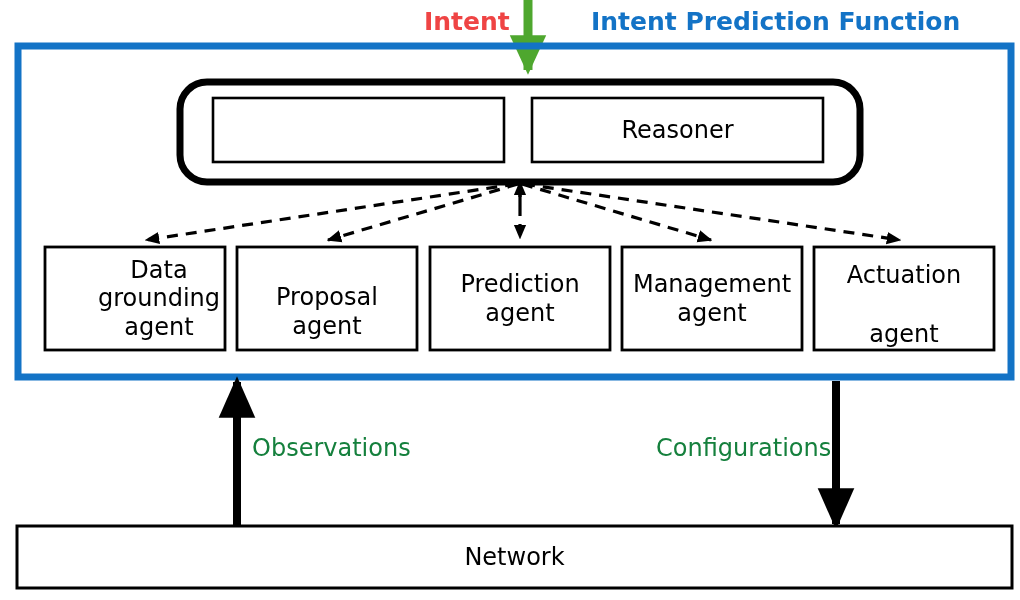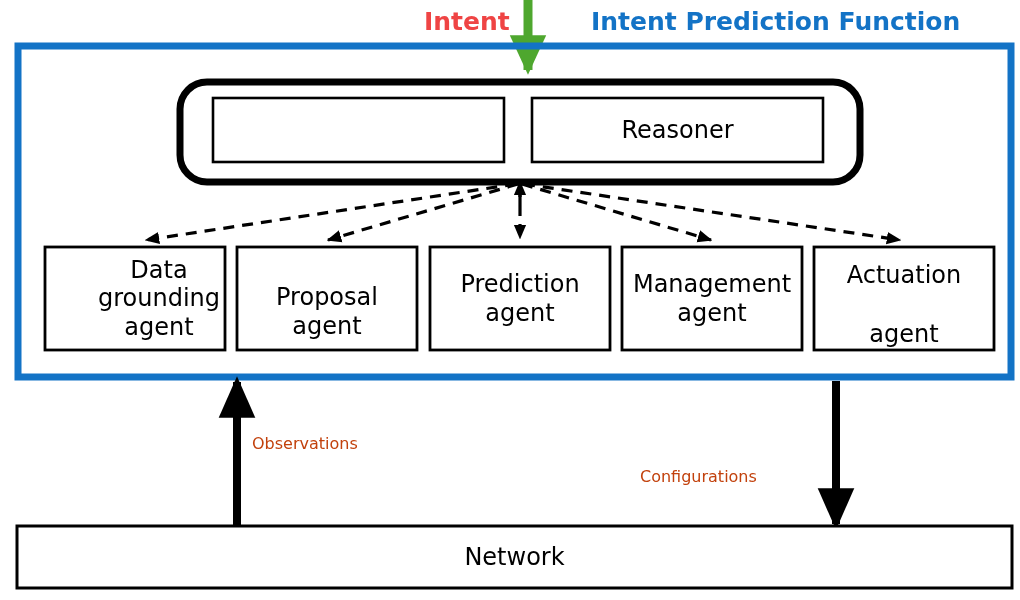--- a/index.html
+++ b/index.html
@@ -54,26 +54,26 @@
     justify-content: center;
     text-align: center;
     font-size: 24px;
     color: #000000;
     line-height: 1.18;
     box-sizing: border-box;
     pointer-events: none;
   }
   .flow-text {
     position: absolute;
-    font-size: 16px;
-    color: #c2410c;
+    font-size: 24px;
+    color: #15803d;
     white-space: nowrap;
   }
   #observations-label { left: 252px; top: 434px; }
-  #configurations-label { left: 640px; top: 434px; margin-top: 33px; }
+  #configurations-label { left: 656px; top: 434px; }
 </style>
 </head>
 <body>
 
 <div id="stage">
 
   <svg id="svg-layer" viewBox="0 0 1020 600">
     <defs>
       <marker id="arrow-black" viewBox="0 0 10 10" refX="8.6" refY="5" markerWidth="5.2" markerHeight="5.2" orient="auto-start-reverse">
         <path d="M 0 0.6 L 10 5 L 0 9.4 z" fill="#000000"></path>

